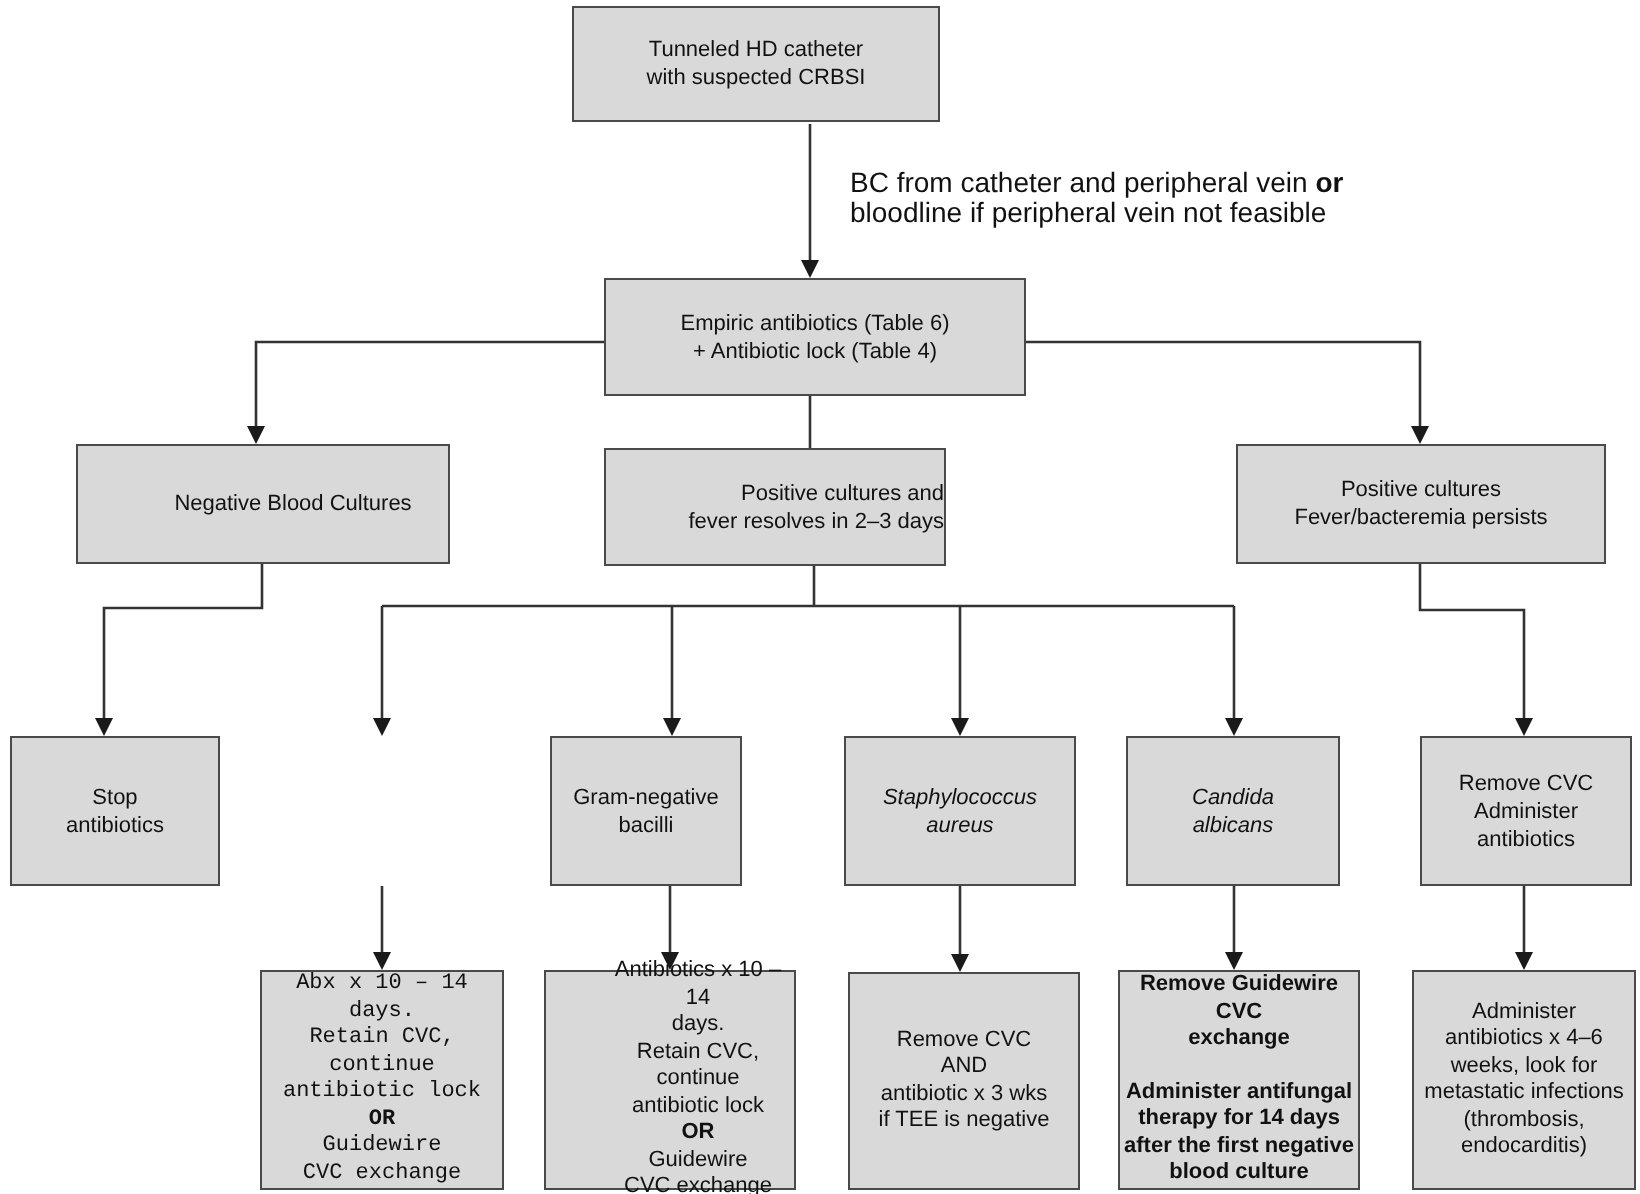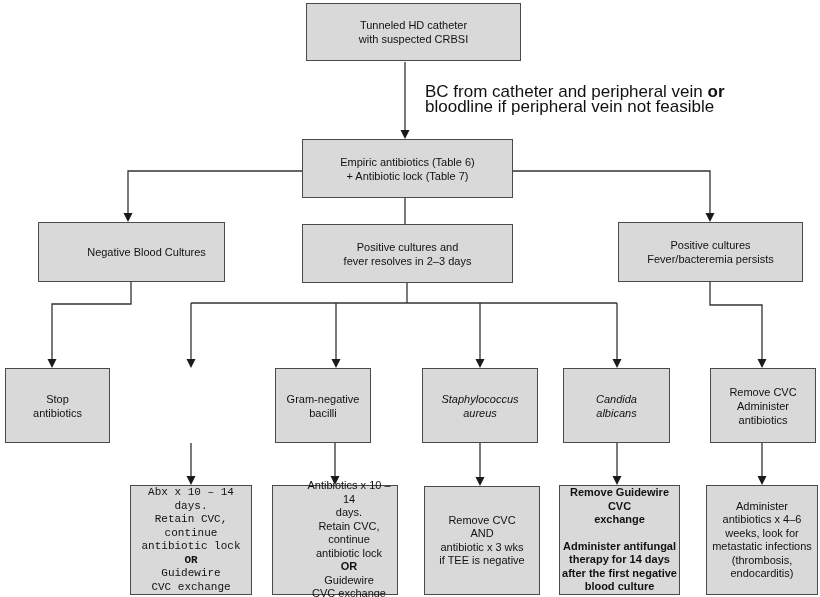--- a/index.html
+++ b/index.html
@@ -14,27 +14,27 @@
     border:1.5px solid var(--box-border,#4a4a4a);
     display:flex;flex-direction:column;align-items:center;justify-content:center;
     text-align:center;font-size:11px;line-height:14px;
   }
   .box.small{font-size:11px;line-height:13.5px;}
   .line:empty{min-height:13px;}
   .bold{font-weight:bold;}
   .italic-text .line{font-style:italic;}
   .annotation{
     position:absolute;z-index:2;left:425px;top:84px;
-    font-size:17px;line-height:15px;text-align:left;
+    font-size:14px;line-height:15px;text-align:left;
   }
   
-  #b-start{left:306px;top:3px;width:215px;height:58px;text-align:right;}
+  #b-start{left:286px;top:3px;width:184px;height:58px;text-align:right;}
   #b-empiric{left:302px;top:139px;width:211px;height:59px;}
   #b-neg{left:38px;top:222px;width:187px;height:60px;padding-left:30px;}
-  #b-resolves{left:302px;top:224px;width:211px;height:59px;}
+  #b-resolves{left:302px;top:224px;width:171px;height:59px;align-items:flex-end;}
   #b-persists{left:618px;top:222px;width:185px;height:60px;}
   #b-stop{left:5px;top:368px;width:105px;height:75px;}
   #b-coag{left:133px;top:368px;width:115px;height:75px;}
   #b-gram{left:275px;top:368px;width:96px;height:75px;}
   #b-staph{left:422px;top:368px;width:116px;height:75px;}
   #b-candida{left:563px;top:368px;width:107px;height:75px;}
   #b-removecvc{left:710px;top:368px;width:106px;height:75px;}
   #b-abx{left:130px;top:485px;width:122px;height:110px;font-family:Liberation Mono, monospace;}
   #b-antibiotics{left:272px;top:485px;width:126px;height:110px;padding-left:28px;}
   #b-removeand{left:424px;top:486px;width:116px;height:109px;}
@@ -119,21 +119,21 @@
     <div class="line">bloodline if peripheral vein not feasible</div>
   </div>
 
   <div class="box" id="b-start">
     <div class="line">Tunneled HD catheter</div>
     <div class="line">with suspected CRBSI</div>
   </div>
 
   <div class="box" id="b-empiric">
     <div class="line">Empiric antibiotics (Table 6)</div>
-    <div class="line">+ Antibiotic lock (Table 7)</div>
+    <div class="line">+ Antibiotic lock (Table 4)</div>
   </div>
 
   <div class="box" id="b-neg">
     <div class="line">Negative Blood Cultures</div>
   </div>
 
   <div class="box" id="b-resolves">
     <div class="line">Positive cultures and</div>
     <div class="line">fever resolves in 2–3 days</div>
   </div>

